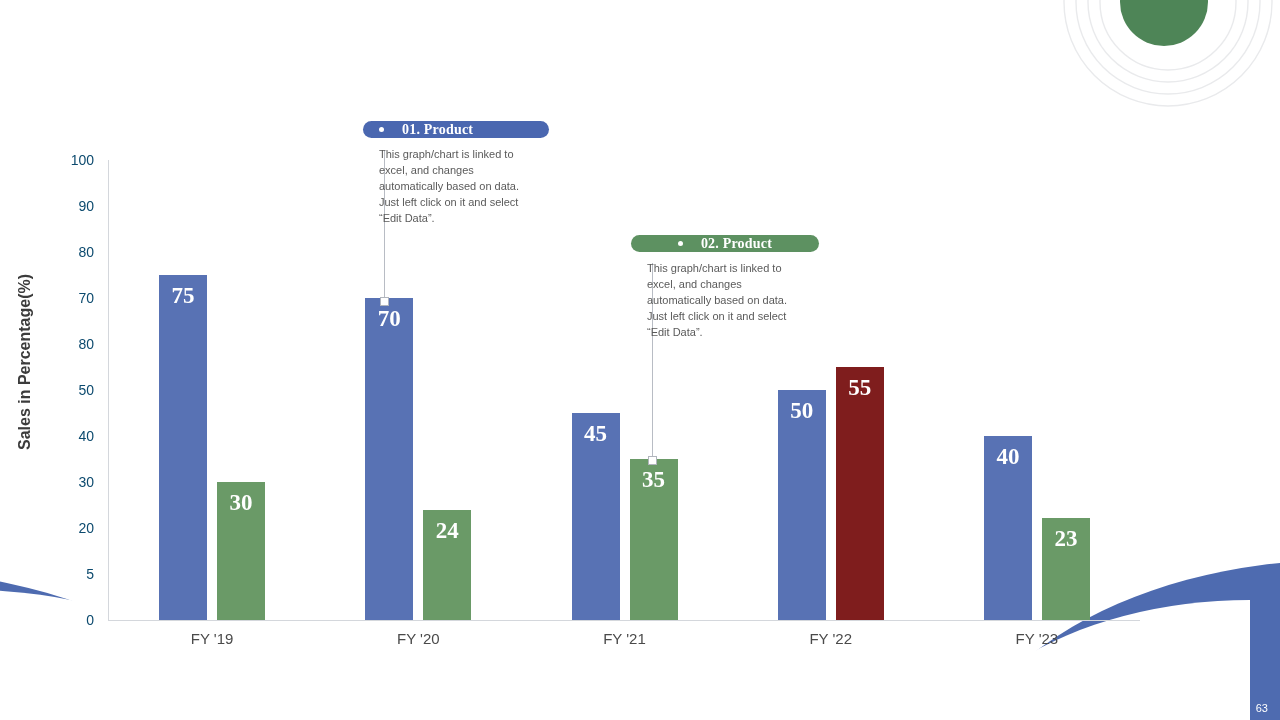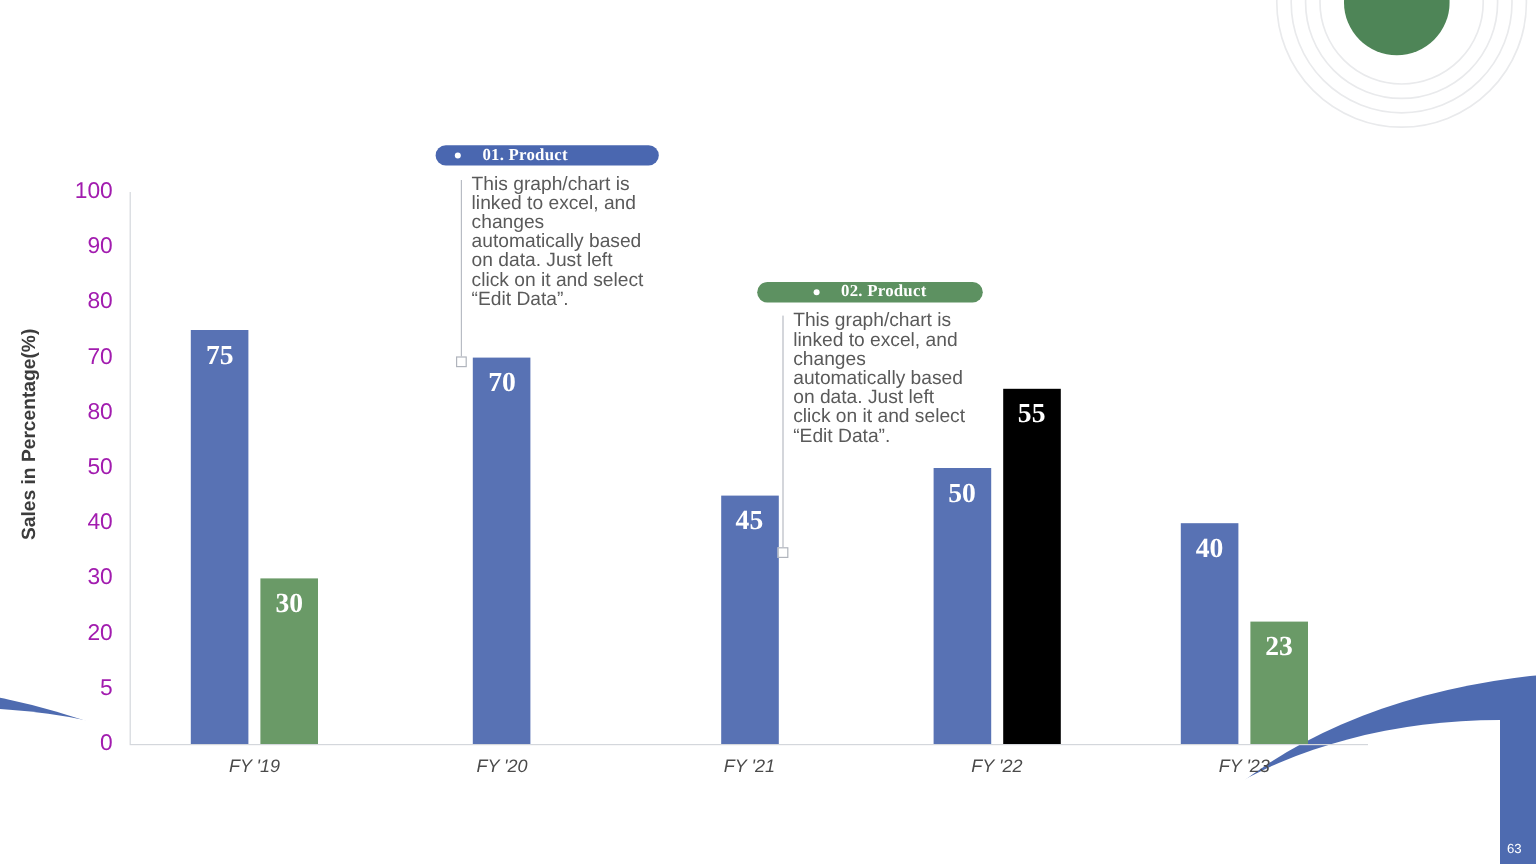--- a/index.html
+++ b/index.html
@@ -121,22 +121,22 @@
     position: absolute;
     left: 52px;
     top: 10px;
     width: 42px;
     height: 460px;
   }
   .y-tick {
     position: absolute;
     right: 0;
     transform: translateY(-50%);
-    font-size: 19px;
-    color: #a21caf;
+    font-size: 14px;
+    color: #0c4a6e;
     text-align: right;
     width: 100%;
   }
   .axis-v {
     position: absolute;
     left: 108px;
     top: 10px;
     width: 1px;
     height: 460px;
     background: #d4d7dc;
@@ -183,21 +183,20 @@
     font-size: 23px;
     color: #ffffff;
   }
 
   .x-labels {
     position: absolute;
     left: 109px;
     top: 480px;
     width: 1031px;
     display: flex;
-    font-style: italic;
   }
   .x-label {
     flex: 1 1 0;
     text-align: center;
     font-size: 15px;
     color: #4a4a4a;
   }
 
   
   .callout {
@@ -224,23 +223,23 @@
     flex: 0 0 auto;
   }
   .callout-title {
     font-family: "Liberation Serif", serif;
     font-weight: bold;
     font-size: 14px;
     letter-spacing: 0.2px;
   }
   .callout-body {
     margin-top: 8px;
-    margin-left: 30px;
+    margin-left: 16px;
     width: 152px;
-    font-size: 16px;
+    font-size: 11px;
     line-height: 16px;
     color: #5a5a5a;
   }
   .leader {
     position: absolute;
     width: 1px;
     background: #b8bcc4;
     z-index: 5;
   }
   .leader-node {
@@ -300,31 +299,37 @@
             <span class="bar-label">75</span>
           </div>
         <div class="bar green" style="height: 138px; background: rgb(106, 154, 103);">
             <span class="bar-label">30</span>
           </div>
       </div>
       <div class="group">
         <div class="bar blue" style="height: 322px; background: rgb(88, 114, 180);">
             <span class="bar-label">70</span>
           </div>
+        <div class="bar green" style="height: 110.4px; background: rgb(106, 154, 103);">
+            <span class="bar-label">24</span>
+          </div>
       </div>
       <div class="group">
         <div class="bar blue" style="height: 207px; background: rgb(88, 114, 180);">
             <span class="bar-label">45</span>
           </div>
+        <div class="bar green" style="height: 161px; background: rgb(106, 154, 103);">
+            <span class="bar-label">35</span>
+          </div>
       </div>
       <div class="group">
         <div class="bar blue" style="height: 230px; background: rgb(88, 114, 180);">
             <span class="bar-label">50</span>
           </div>
-        <div class="bar green" style="height: 296px; background: #000000;">
+        <div class="bar green" style="height: 253px; background: #7f1d1d;">
             <span class="bar-label">55</span>
           </div>
       </div>
       <div class="group">
         <div class="bar blue" style="height: 184px; background: rgb(88, 114, 180);">
             <span class="bar-label">40</span>
           </div>
         <div class="bar green" style="height: 102px; background: rgb(106, 154, 103);">
             <span class="bar-label">23</span>
           </div>

